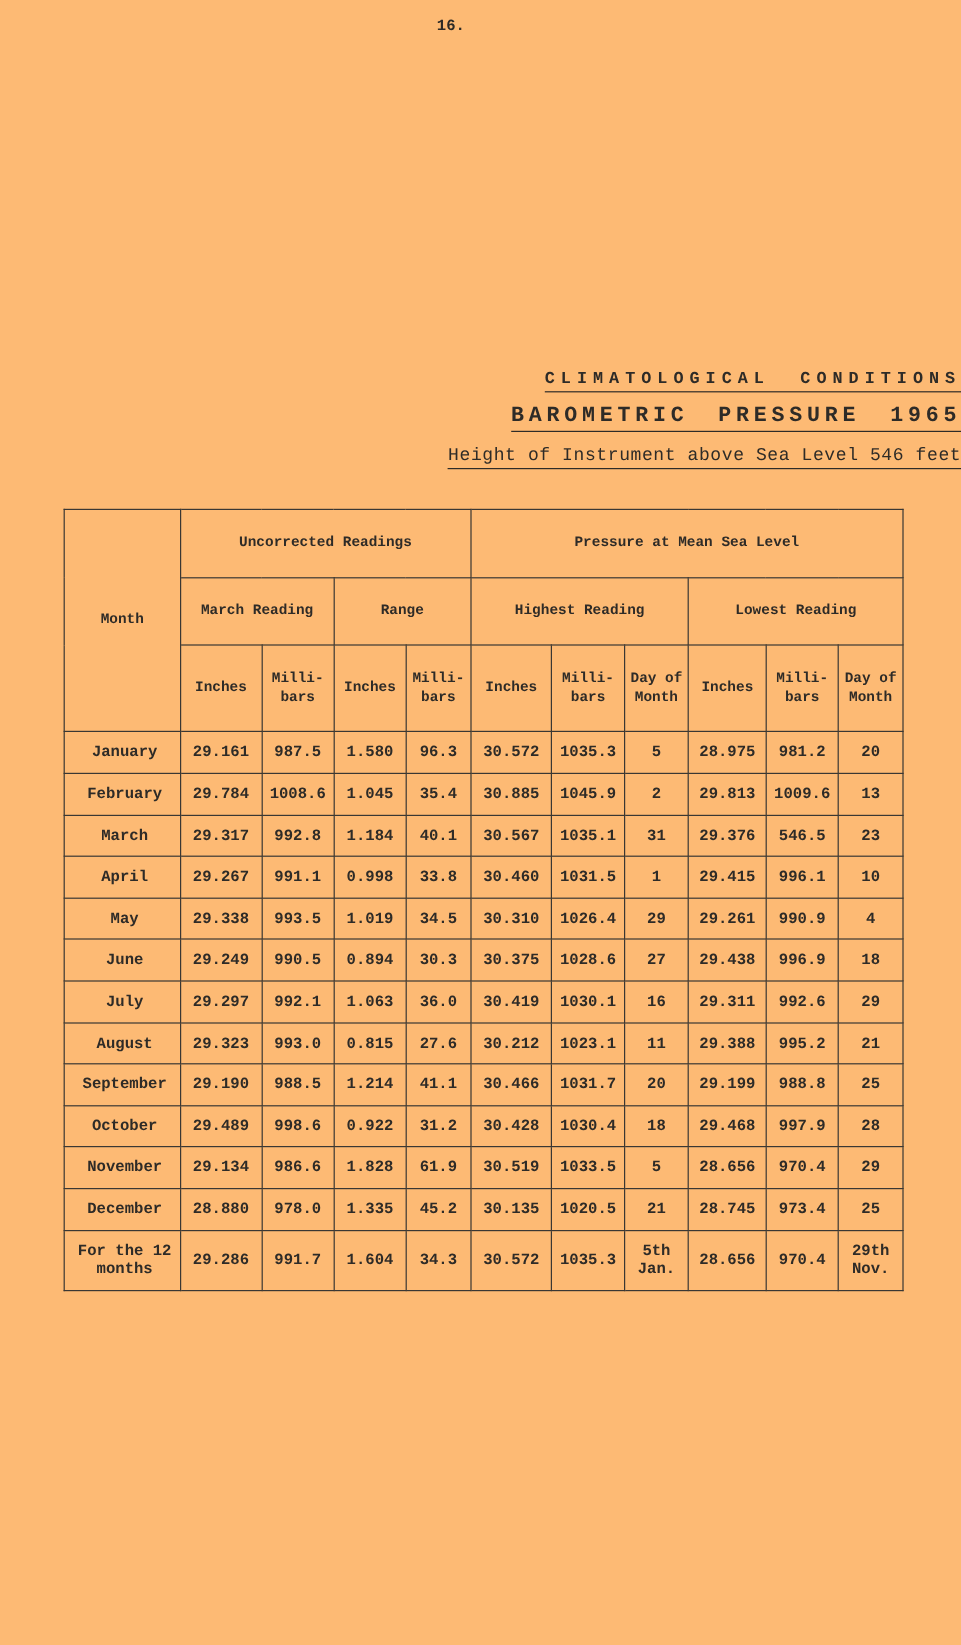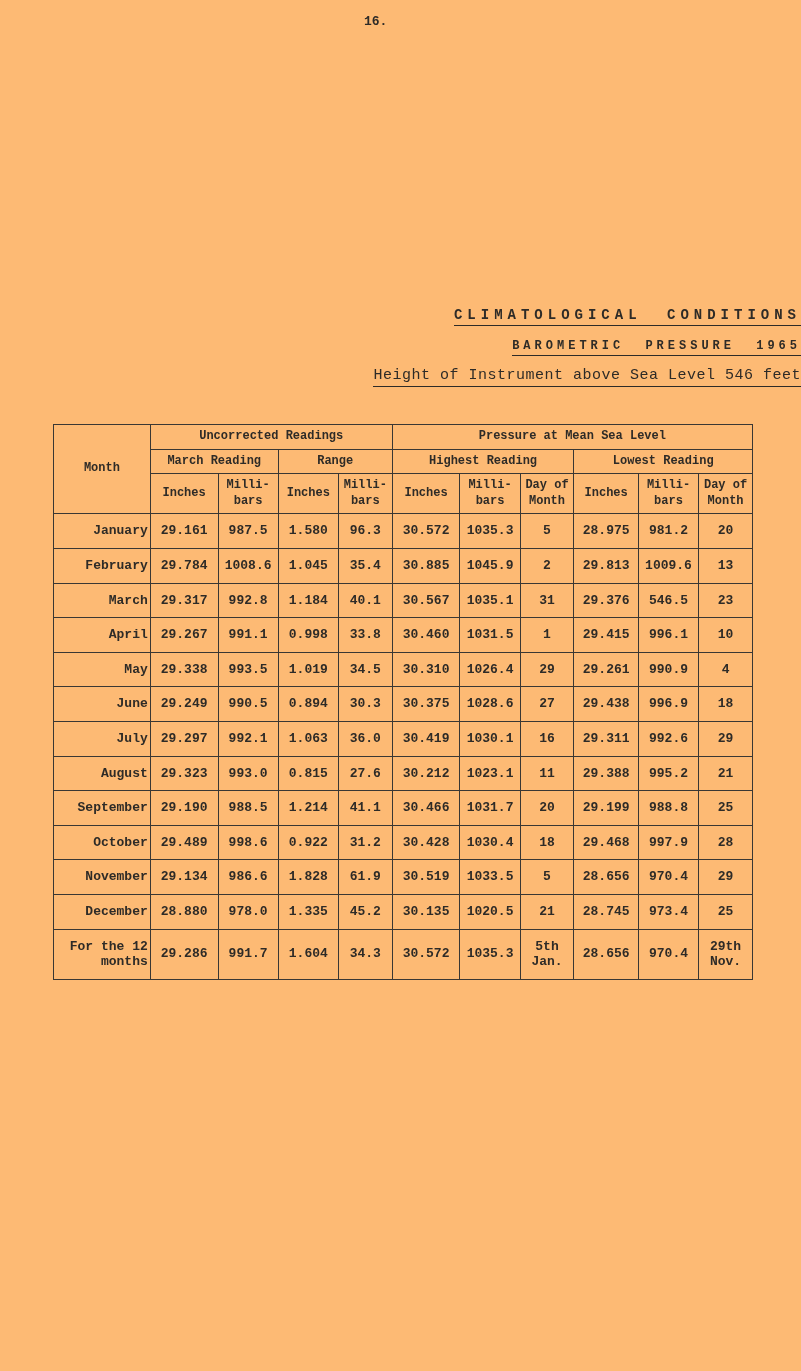--- a/index.html
+++ b/index.html
@@ -29,52 +29,52 @@
     width: 100%;
     text-align: right;
   }
   .heading-line { margin-bottom: 10px; }
   .underlined {
     display: inline-block;
     border-bottom: 1px solid #2e2b27;
     padding-bottom: 2px;
   }
   .title   { font-size: 14px; font-weight: bold; letter-spacing: 5px;  word-spacing: 12px; }
-  .subtitle{ font-size: 12px; font-weight: bold; letter-spacing: 4px;  word-spacing: 10px; }
+  .subtitle{ font-size: 18px; font-weight: bold; letter-spacing: 4px;  word-spacing: 10px; }
   .note    { font-size: 15px; font-weight: normal; letter-spacing: 0.5px; }
 
   table.pressure {
     position: absolute;
     top: 424px;
     left: 53px;
     width: 700px;
     border-collapse: collapse;
     table-layout: fixed;
   }
   .pressure th, .pressure td {
     border: 1px solid #3a3733;
     text-align: center;
     vertical-align: middle;
     white-space: pre-line;
     overflow: hidden;
   }
   .pressure th {
     font-size: 12px;
     font-weight: bold;
-    padding: 4px 1px;
+    padding: 20px 1px;
     line-height: 1.3;
   }
   .pressure td {
     font-size: 13px;
     font-weight: bold;
     padding: 9px 2px;
     line-height: 1.2;
   }
   .pressure td.month-cell {
-    text-align: right;
+    text-align: center;
     padding-left: 6px;
   }
 </style>
 </head>
 <body>
 
 <div class="page">
 
   <div class="page-number">16.</div>
 

